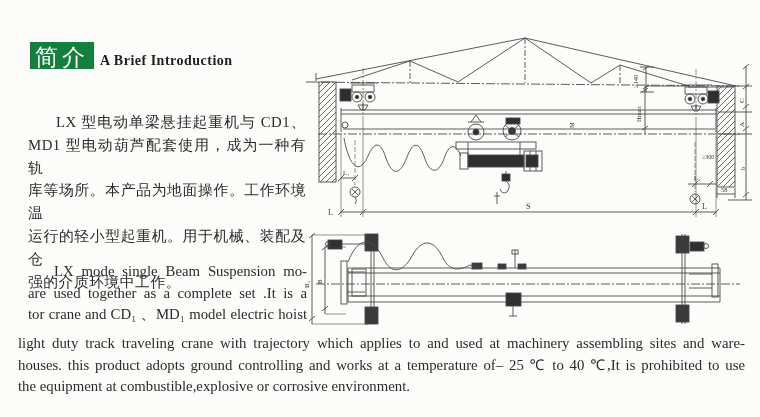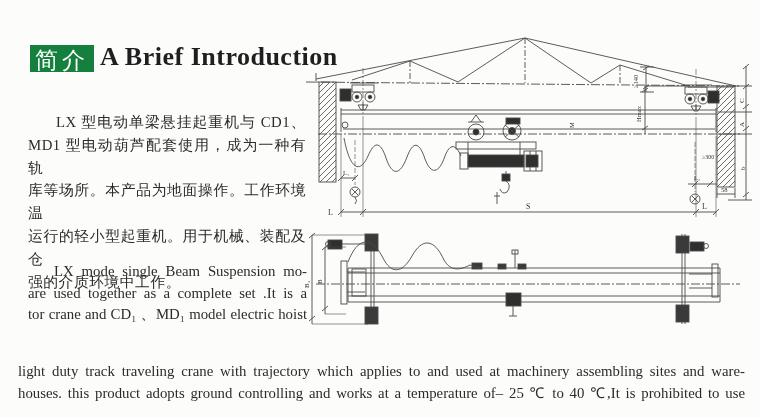--- a/index.html
+++ b/index.html
@@ -2,33 +2,33 @@
 <html><head>
 <meta charset="utf-8">
 <style>
   html,body{margin:0;padding:0;background:#e8e8e6;}
   #page{position:relative;width:760px;height:417px;background:#fcfcfa;overflow:hidden;
         font-family:"Liberation Serif",serif;color:#2b2b2b;}
   
   #intro-header{position:absolute;left:30px;top:42px;display:flex;align-items:flex-end;}
   #zh-tag{background:#15803d;color:#ffffff;font-size:23px;line-height:1;
           padding:4px 5px 0 5px;letter-spacing:4px;font-weight:400;}
-  #en-title{font-weight:bold;font-size:26px;margin-left:6px;letter-spacing:.5px;color:#1f1f1f;}
+  #en-title{font-weight:bold;font-size:14px;margin-left:6px;letter-spacing:.5px;color:#1f1f1f;}
   
   .para{position:absolute;}
   .jline{display:block;text-align:justify;text-align-last:justify;white-space:normal;
          font-size:14.8px;}
   .jlast{text-align-last:left;}
   #zh-para{left:28px;top:111px;width:278px;}
   #zh-para .jline{line-height:22.8px;letter-spacing:.5px;}
   .ind-zh{text-indent:28px;}
   #en-para{left:28px;top:261px;width:279px;}
   #en-para .jline{line-height:21.6px;}
   .ind-en{text-indent:26px;}
-  #full-para{left:18px;top:361px;width:727px;}
+  #full-para{left:18px;top:333px;width:727px;}
   #full-para .jline{line-height:21.6px;}
   
   #drawing{position:absolute;left:288px;top:22px;width:472px;height:330px;}
   text{fill:#333;font-family:"Liberation Serif",serif;}
 </style>
 </head>
 <body>
 
 <div id="page">
 
@@ -47,20 +47,21 @@
 
   <div id="en-para" class="para">
     <span class="jline ind-en">LX mode single Beam Suspension mo-</span>
     <span class="jline">are used together as a complete set .It is a</span>
     <span class="jline">tor crane and CD₁ 、MD₁ model electric hoist</span>
   </div>
 
   <div id="full-para" class="para">
     <span class="jline">light duty track traveling crane with trajectory which applies to and used at machinery assembling sites and ware-</span>
     <span class="jline">houses. this product adopts ground controlling and works at a temperature of– 25 ℃ to 40 ℃,It is prohibited to use</span>
+    <span class="jline jlast">the equipment at combustible,explosive or corrosive environment.</span>
   </div>
 
   <svg id="drawing" viewBox="0 0 472 330" xmlns="http://www.w3.org/2000/svg">
     <defs>
       <pattern id="hatch" patternUnits="userSpaceOnUse" width="6" height="6">
         <path d="M0,6 L6,0" stroke="#5a5a5a" stroke-width="0.9"></path>
       </pattern>
     </defs>
 
     <g stroke="#4a4a4a" stroke-width="0.9" fill="none">

